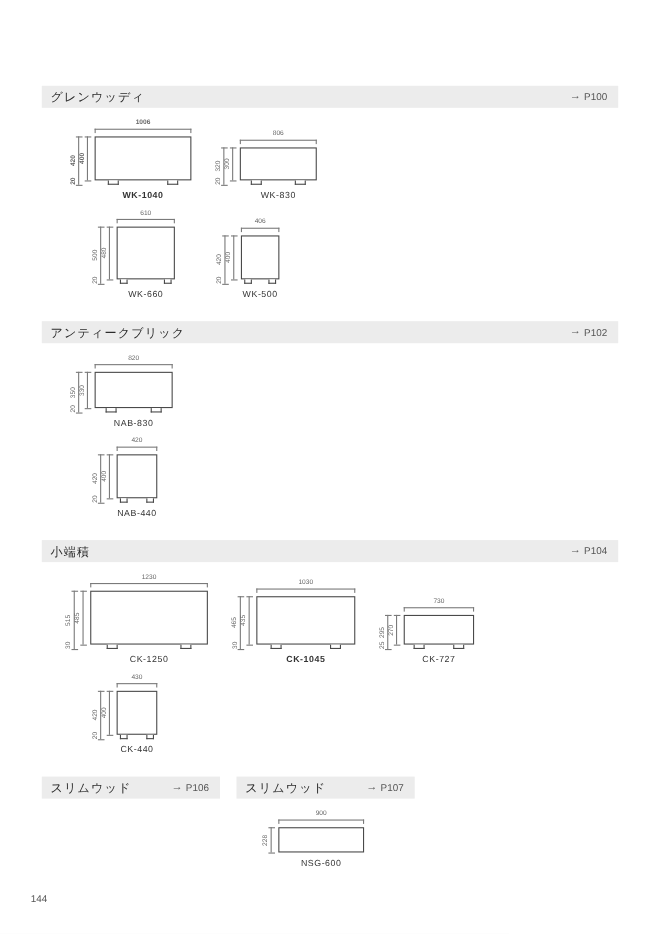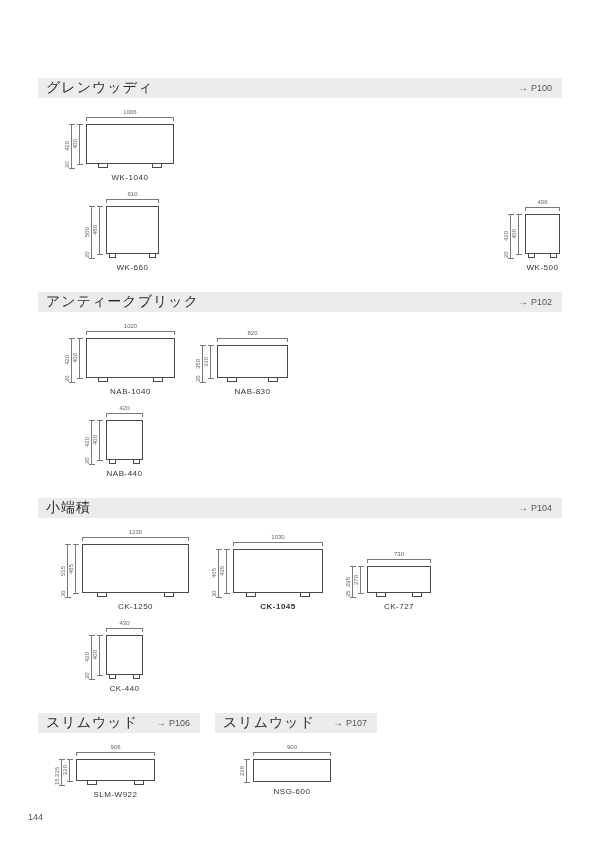--- a/index.html
+++ b/index.html
@@ -3,21 +3,21 @@
 <meta charset="utf-8">
 <style>
   html,body{margin:0;padding:0;background:#e8e8e8;}
   .page{width:600px;height:849px;background:#ffffff;position:relative;overflow:hidden;
         font-family:"Liberation Sans","DejaVu Sans",sans-serif;}
   .content{position:absolute;left:38px;top:78px;width:524px;}
   .section{margin-bottom:16px;}
   .sec-header{height:20px;background:#ececec;display:flex;align-items:center;
               justify-content:space-between;padding:0 10px 0 8px;box-sizing:border-box;
               margin-bottom:10px;}
-  .sec-title{font-size:14px;color:#2b2b2b;letter-spacing:1px;}
+  .sec-title{font-size:11px;color:#2b2b2b;letter-spacing:1px;}
   .sec-link{font-size:9px;color:#555;display:flex;align-items:center;gap:3px;cursor:pointer;}
   .sec-link .arrow{font-size:10px;line-height:1;}
   .row{display:flex;align-items:flex-end;margin-bottom:4px;}
   .half-row{display:flex;gap:15px;align-items:flex-start;}
   .half{width:162px;flex:0 0 auto;}
   .fig{position:relative;flex:0 0 auto;}
   .f-box{position:absolute;border:1px solid #4a4a4a;box-sizing:border-box;background:#fff;}
   .f-foot{position:absolute;border:1px solid #4a4a4a;border-top:none;box-sizing:border-box;
           background:#fff;}
   .f-line{position:absolute;background:#7a7a7a;}
@@ -36,41 +36,60 @@
   <div class="content" id="content">
       <div class="section">
         <div class="sec-header">
           <div class="sec-title">グレンウッディ</div>
           <div class="sec-link">
             <div class="arrow">→</div>
             <div>P100</div>
           </div>
         </div>
         <div class="row" style="padding-left: 26px; gap: 20px;">
-          <div class="fig" style="width: 112px; height: 78px;">
+          <div class="fig" style="width: 112px; height: 78px; font-weight: bold;">
             <div class="dim-h" style="left: 22px; top: 0px; width: 88px;">1006</div>
             <div class="f-line" style="left: 22px; top: 9px; width: 88px; height: 1px;"></div>
             <div class="f-line" style="left: 22px; top: 9px; width: 1px; height: 4px;"></div>
             <div class="f-line" style="left: 109px; top: 9px; width: 1px; height: 4px;"></div>
             <div class="f-line" style="left: 7px; top: 16px; width: 1px; height: 44px;"></div>
             <div class="f-line" style="left: 5px; top: 16px; width: 6px; height: 1px;"></div>
             <div class="f-line" style="left: 5px; top: 60px; width: 6px; height: 1px;"></div>
             <div class="dim-v" style="left: 0px; top: 16px; width: 7px; height: 44px;">420</div>
             <div class="f-line" style="left: 15px; top: 16px; width: 1px; height: 40px;"></div>
             <div class="f-line" style="left: 13px; top: 16px; width: 6px; height: 1px;"></div>
             <div class="f-line" style="left: 13px; top: 56px; width: 6px; height: 1px;"></div>
             <div class="dim-v" style="left: 8px; top: 16px; width: 7px; height: 40px;">400</div>
             <div class="dim-v" style="left: 0px; top: 51px; width: 7px; height: 12px;">20</div>
             <div class="f-box" style="left: 22px; top: 16px; width: 88px; height: 40px;"></div>
             <div class="f-foot" style="left: 34px; top: 56px; width: 10px; height: 4px;"></div>
             <div class="f-foot" style="left: 88px; top: 56px; width: 10px; height: 4px;"></div>
             <div class="f-model" style="left: 22px; top: 65px; width: 88px;">WK-1040</div>
           </div>
-        </div>
-        <div class="row" style="padding-left: 46px; gap: 52px; justify-content: space-between;">
+          <div class="fig" style="width: 94px; height: 68px;">
+            <div class="dim-h" style="left: 22px; top: 0px; width: 70px;">806</div>
+            <div class="f-line" style="left: 22px; top: 9px; width: 70px; height: 1px;"></div>
+            <div class="f-line" style="left: 22px; top: 9px; width: 1px; height: 4px;"></div>
+            <div class="f-line" style="left: 91px; top: 9px; width: 1px; height: 4px;"></div>
+            <div class="f-line" style="left: 7px; top: 16px; width: 1px; height: 34px;"></div>
+            <div class="f-line" style="left: 5px; top: 16px; width: 6px; height: 1px;"></div>
+            <div class="f-line" style="left: 5px; top: 50px; width: 6px; height: 1px;"></div>
+            <div class="dim-v" style="left: 0px; top: 16px; width: 7px; height: 34px;">320</div>
+            <div class="f-line" style="left: 15px; top: 16px; width: 1px; height: 30px;"></div>
+            <div class="f-line" style="left: 13px; top: 16px; width: 6px; height: 1px;"></div>
+            <div class="f-line" style="left: 13px; top: 46px; width: 6px; height: 1px;"></div>
+            <div class="dim-v" style="left: 8px; top: 16px; width: 7px; height: 30px;">300</div>
+            <div class="dim-v" style="left: 0px; top: 41px; width: 7px; height: 12px;">20</div>
+            <div class="f-box" style="left: 22px; top: 16px; width: 70px; height: 30px;"></div>
+            <div class="f-foot" style="left: 32px; top: 46px; width: 10px; height: 4px;"></div>
+            <div class="f-foot" style="left: 72px; top: 46px; width: 10px; height: 4px;"></div>
+            <div class="f-model" style="left: 22px; top: 55px; width: 70px;">WK-830</div>
+          </div>
+        </div>
+        <div class="row" style="padding-left: 46px; gap: 36px;">
           <div class="fig" style="width: 77px; height: 86px;">
             <div class="dim-h" style="left: 22px; top: 0px; width: 53px;">610</div>
             <div class="f-line" style="left: 22px; top: 9px; width: 53px; height: 1px;"></div>
             <div class="f-line" style="left: 22px; top: 9px; width: 1px; height: 4px;"></div>
             <div class="f-line" style="left: 74px; top: 9px; width: 1px; height: 4px;"></div>
             <div class="f-line" style="left: 7px; top: 16px; width: 1px; height: 52px;"></div>
             <div class="f-line" style="left: 5px; top: 16px; width: 6px; height: 1px;"></div>
             <div class="f-line" style="left: 5px; top: 68px; width: 6px; height: 1px;"></div>
             <div class="dim-v" style="left: 0px; top: 16px; width: 7px; height: 52px;">500</div>
             <div class="f-line" style="left: 15px; top: 16px; width: 1px; height: 48px;"></div>
@@ -106,39 +125,20 @@
       </div>
       <div class="section">
         <div class="sec-header">
           <div class="sec-title">アンティークブリック</div>
           <div class="sec-link">
             <div class="arrow">→</div>
             <div>P102</div>
           </div>
         </div>
         <div class="row" style="padding-left: 26px; gap: 18px;">
-          <div class="fig" style="width: 113px; height: 78px;">
-            <div class="dim-h" style="left: 22px; top: 0px; width: 89px;">1020</div>
-            <div class="f-line" style="left: 22px; top: 9px; width: 89px; height: 1px;"></div>
-            <div class="f-line" style="left: 22px; top: 9px; width: 1px; height: 4px;"></div>
-            <div class="f-line" style="left: 110px; top: 9px; width: 1px; height: 4px;"></div>
-            <div class="f-line" style="left: 7px; top: 16px; width: 1px; height: 44px;"></div>
-            <div class="f-line" style="left: 5px; top: 16px; width: 6px; height: 1px;"></div>
-            <div class="f-line" style="left: 5px; top: 60px; width: 6px; height: 1px;"></div>
-            <div class="dim-v" style="left: 0px; top: 16px; width: 7px; height: 44px;">420</div>
-            <div class="f-line" style="left: 15px; top: 16px; width: 1px; height: 40px;"></div>
-            <div class="f-line" style="left: 13px; top: 16px; width: 6px; height: 1px;"></div>
-            <div class="f-line" style="left: 13px; top: 56px; width: 6px; height: 1px;"></div>
-            <div class="dim-v" style="left: 8px; top: 16px; width: 7px; height: 40px;">400</div>
-            <div class="dim-v" style="left: 0px; top: 51px; width: 7px; height: 12px;">20</div>
-            <div class="f-box" style="left: 22px; top: 16px; width: 89px; height: 40px;"></div>
-            <div class="f-foot" style="left: 34px; top: 56px; width: 10px; height: 4px;"></div>
-            <div class="f-foot" style="left: 89px; top: 56px; width: 10px; height: 4px;"></div>
-            <div class="f-model" style="left: 22px; top: 65px; width: 89px;">NAB-1040</div>
-          </div>
           <div class="fig" style="width: 95px; height: 71px;">
             <div class="dim-h" style="left: 22px; top: 0px; width: 71px;">820</div>
             <div class="f-line" style="left: 22px; top: 9px; width: 71px; height: 1px;"></div>
             <div class="f-line" style="left: 22px; top: 9px; width: 1px; height: 4px;"></div>
             <div class="f-line" style="left: 92px; top: 9px; width: 1px; height: 4px;"></div>
             <div class="f-line" style="left: 7px; top: 16px; width: 1px; height: 37px;"></div>
             <div class="f-line" style="left: 5px; top: 16px; width: 6px; height: 1px;"></div>
             <div class="f-line" style="left: 5px; top: 53px; width: 6px; height: 1px;"></div>
             <div class="dim-v" style="left: 0px; top: 16px; width: 7px; height: 37px;">350</div>
             <div class="f-line" style="left: 15px; top: 16px; width: 1px; height: 33px;"></div>
@@ -263,41 +263,20 @@
           </div>
         </div>
       </div>
       <div class="half-row">
         <div class="half">
           <div class="sec-header">
             <div class="sec-title">スリムウッド</div>
             <div class="sec-link">
               <div class="arrow">→</div>
               <div>P106</div>
-            </div>
-          </div>
-          <div class="row" style="padding-left: 16px; gap: 20px;">
-            <div class="fig" style="width: 103px; height: 60px;">
-              <div class="dim-h" style="left: 22px; top: 0px; width: 79px;">906</div>
-              <div class="f-line" style="left: 22px; top: 9px; width: 79px; height: 1px;"></div>
-              <div class="f-line" style="left: 22px; top: 9px; width: 1px; height: 4px;"></div>
-              <div class="f-line" style="left: 100px; top: 9px; width: 1px; height: 4px;"></div>
-              <div class="f-line" style="left: 7px; top: 16px; width: 1px; height: 26px;"></div>
-              <div class="f-line" style="left: 5px; top: 16px; width: 6px; height: 1px;"></div>
-              <div class="f-line" style="left: 5px; top: 42px; width: 6px; height: 1px;"></div>
-              <div class="dim-v" style="left: 0px; top: 16px; width: 7px; height: 26px;">235</div>
-              <div class="f-line" style="left: 15px; top: 16px; width: 1px; height: 22px;"></div>
-              <div class="f-line" style="left: 13px; top: 16px; width: 6px; height: 1px;"></div>
-              <div class="f-line" style="left: 13px; top: 38px; width: 6px; height: 1px;"></div>
-              <div class="dim-v" style="left: 8px; top: 16px; width: 7px; height: 22px;">220</div>
-              <div class="dim-v" style="left: 0px; top: 33px; width: 7px; height: 12px;">15</div>
-              <div class="f-box" style="left: 22px; top: 16px; width: 79px; height: 22px;"></div>
-              <div class="f-foot" style="left: 33px; top: 38px; width: 10px; height: 4px;"></div>
-              <div class="f-foot" style="left: 80px; top: 38px; width: 10px; height: 4px;"></div>
-              <div class="f-model" style="left: 22px; top: 47px; width: 79px;">SLM-W922</div>
             </div>
           </div>
         </div>
         <div class="half">
           <div class="sec-header">
             <div class="sec-title">スリムウッド</div>
             <div class="sec-link">
               <div class="arrow">→</div>
               <div>P107</div>
             </div>

